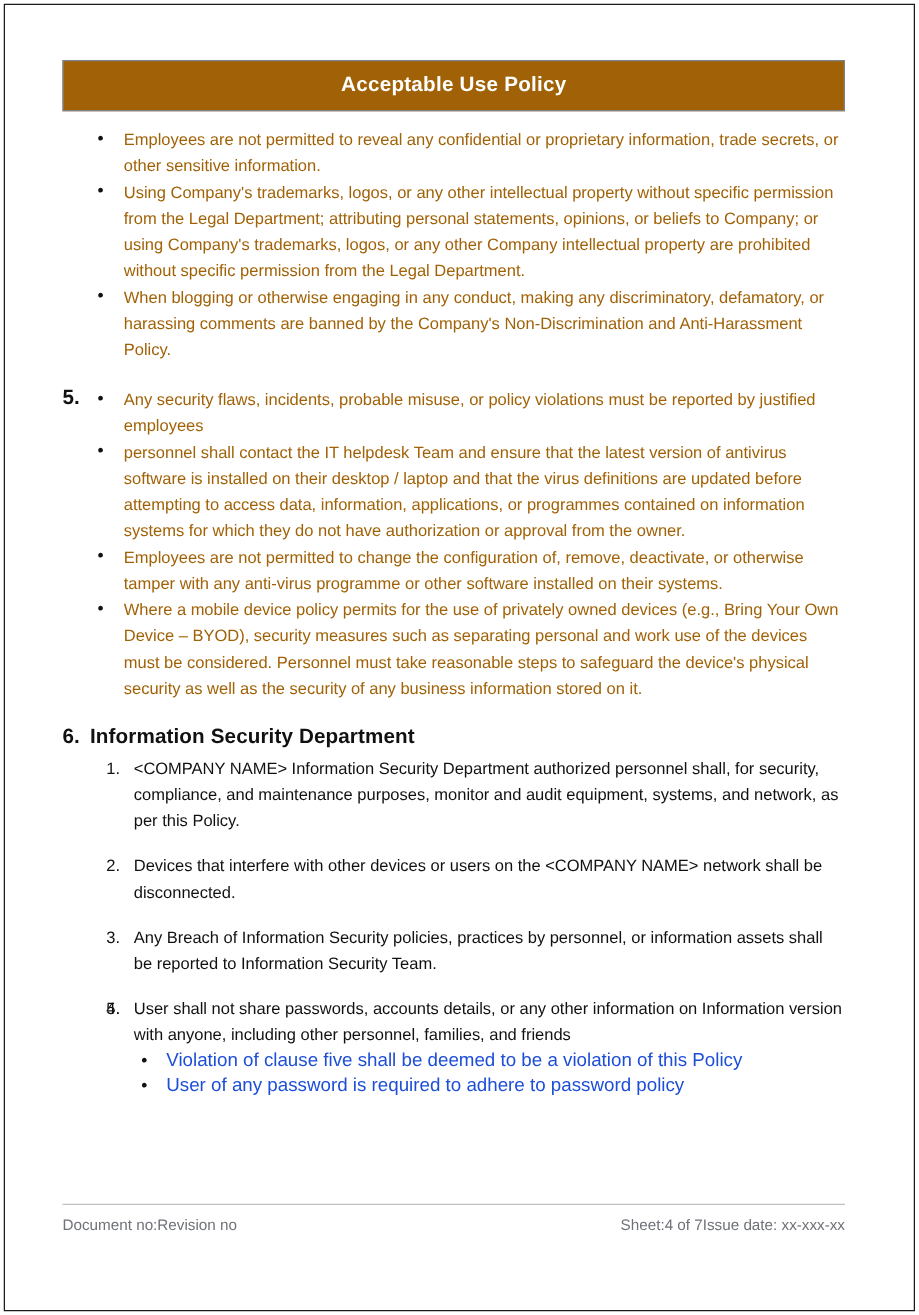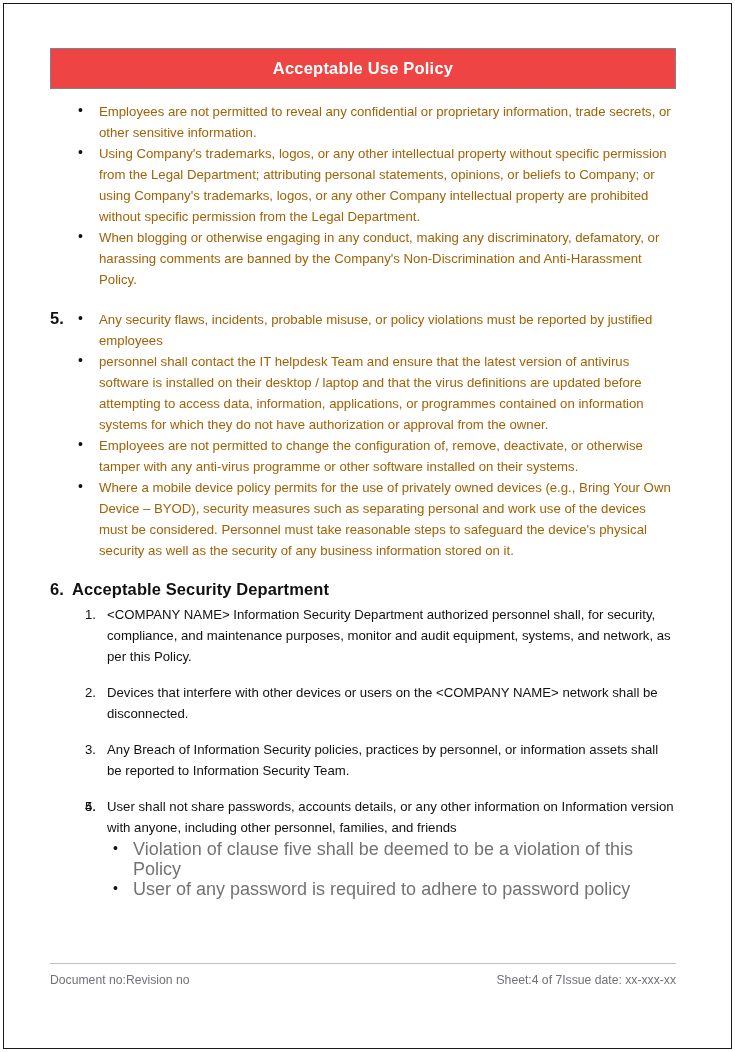--- a/index.html
+++ b/index.html
@@ -31,21 +31,21 @@
   }
   .content {
     position: absolute;
     left: 50px;
     top: 48px;
     width: 626px;
   }
 
   
   .title-band {
-    background: #ef4444;
+    background: #a16207;
     border: 1px solid #7e828c;
     box-sizing: border-box;
     height: 41px;
     display: flex;
     align-items: center;
     justify-content: center;
   }
   .title-band .title-text {
     color: #ffffff;
     font-size: 16.5px;
@@ -124,23 +124,23 @@
 
   
   ul.sub-bullets {
     list-style: none;
     margin: 1px 0 0 0;
     padding: 0;
   }
   ul.sub-bullets > li {
     position: relative;
     padding-left: 26px;
-    font-size: 18px;
+    font-size: 15px;
     line-height: 20px;
-    color: #737373;
+    color: #1d4ed8;
   }
   ul.sub-bullets > li::before {
     content: "\2022";
     position: absolute;
     left: 6px;
     top: -1px;
     font-size: 14px;
     color: #111111;
   }
 
@@ -201,21 +201,21 @@
       <ul class="bullets">
         <li><span>Any security flaws, incidents, probable misuse, or policy violations must be reported by justified employees</span></li>
         <li><span>personnel shall contact the IT helpdesk Team and ensure that the latest version of antivirus software is installed on their desktop / laptop and that the virus definitions are updated before attempting to access data, information, applications, or programmes contained on information systems for which they do not have authorization or approval from the owner.</span></li>
         <li><span>Employees are not permitted to change the configuration of, remove, deactivate, or otherwise tamper with any anti-virus programme or other software installed on their systems.</span></li>
         <li><span>Where a mobile device policy permits for the use of privately owned devices (e.g., Bring Your Own Device – BYOD), security measures such as separating personal and work use of the devices must be considered. Personnel must take reasonable steps to safeguard the device's physical security as well as the security of any business information stored on it.</span></li>
       </ul>
     </div>
 
     <div>
       <div class="section-heading">
-        <span class="num">6.</span><span>Acceptable Security Department</span>
+        <span class="num">6.</span><span>Information Security Department</span>
       </div>
       <ol class="numbered">
         <li>
           <span class="marker">1.</span>
           <span>&lt;COMPANY NAME&gt; Information Security Department authorized personnel shall, for security, compliance, and maintenance purposes, monitor and audit equipment, systems, and network, as per this Policy.</span>
         </li>
         <li>
           <span class="marker">2.</span>
           <span>Devices that interfere with other devices or users on the &lt;COMPANY NAME&gt; network shall be disconnected.</span>
         </li>

